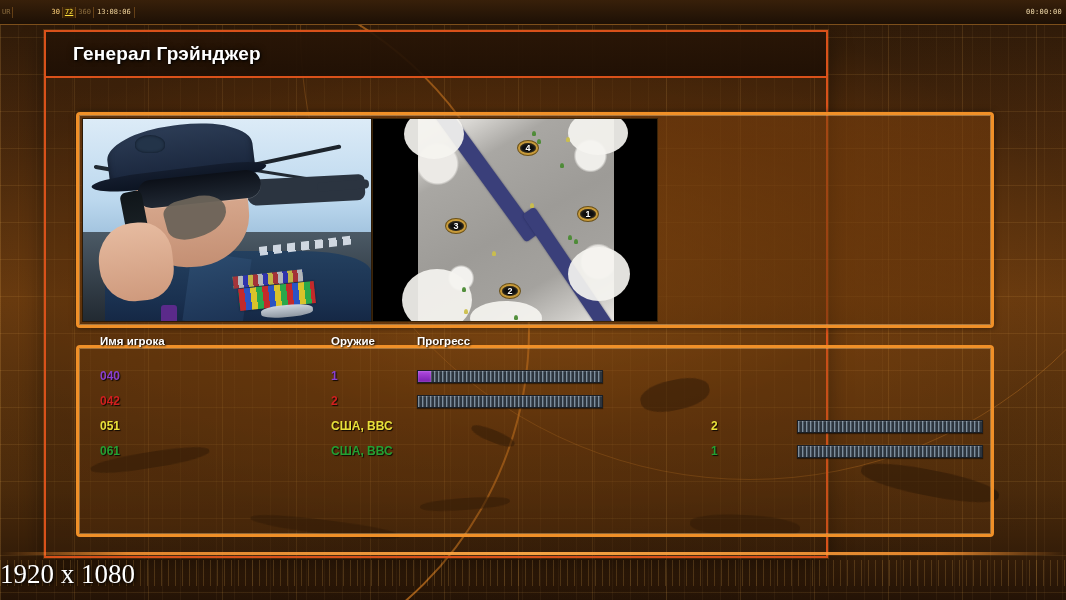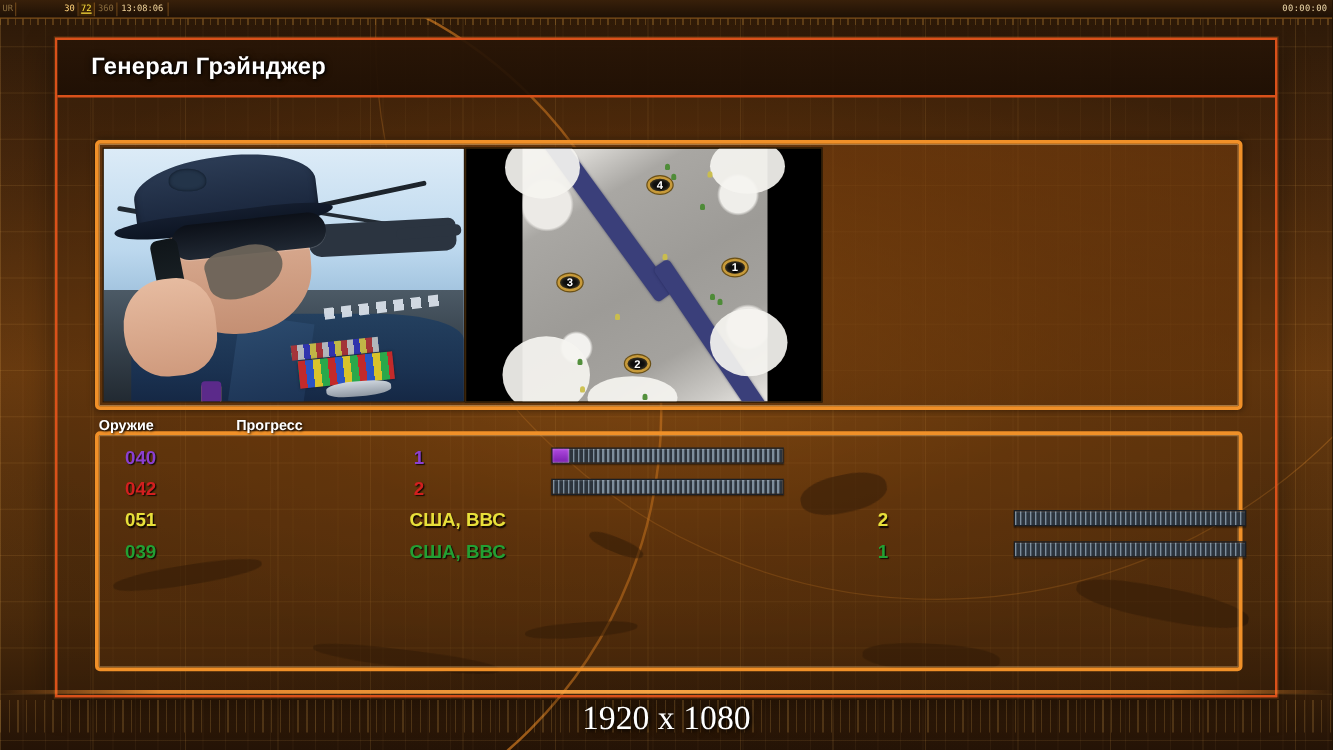--- a/index.html
+++ b/index.html
@@ -57,21 +57,21 @@
   .blob {
     position: absolute;
     background: rgba(28,14,4,0.55);
     border-radius: 45%;
     filter: blur(0.6px);
     pointer-events: none;
   }
 
   
   .sysbar {
-    position: absolute; left:0; top:0; width: 1066px; height: 15px;
+    position: absolute; left:0; top:0; width: 1066px; height: 25px;
     background: linear-gradient(180deg,#38200a,#1d1005);
     border-bottom: 1px solid rgba(255,170,60,0.35);
     display: flex; align-items: center;
     font-family: "DejaVu Sans Mono", monospace;
     font-size: 7px; color: #d9b173;
     z-index: 40;
   }
   .sysbar .seg { padding: 0 2px; border-right: 1px solid rgba(255,170,60,0.28); height:11px; line-height:11px; }
   .sysbar .s-fps { color:#ffd27a;margin-left:36px; }
   .sysbar .s-hi { color:#ffe23c; background:#3a2206;text-decoration:underline; }
@@ -84,21 +84,21 @@
     background: repeating-linear-gradient(to right,
       rgba(255,180,70,0.40) 0 1px, transparent 1px 6px);
     opacity: .55;
     z-index: 39; pointer-events: none;
   }
 
   
   #dialog {
     position: absolute;
     left: 44px; top: 30px;
-    width: 978px; height: 528px;
+    width: 784px; height: 528px;
     border: 2px solid #d9511a;
     background: rgba(60,32,8,0.22);
     z-index: 20;
     box-shadow: 0 0 0 1px rgba(255,150,50,0.18), 0 6px 22px rgba(0,0,0,0.45);
   }
 
   
   .titlebar {
     position: absolute; left: 0; top: 0;
     width: 100%; height: 46px;
@@ -258,26 +258,26 @@
   }
   .thead {
     position: absolute; left: 0; top: -19px; width: 100%;
     display: flex; align-items: flex-end; height: 18px;
     font-size: 11.5px; font-weight: bold; color: #ffffff;
     text-shadow: 1px 1px 2px rgba(0,0,0,0.95);
   }
   .c-name { width: 252px; padding-left: 21px; }
   .c-army { width: 380px; }
   .c-team { width: 86px; }
-  .c-prog { width: 180px; margin-left: 24px; }
+  .c-prog { width: 180px; }
 
   .trow {
-    display: flex; align-items: flex-start;
+    display: flex; align-items: flex-end;
     height: 25px;
-    font-size: 15px; font-weight: bold;
+    font-size: 12px; font-weight: bold;
     text-shadow: 1px 1px 1px rgba(0,0,0,0.85);
   }
   .trow .c-team { text-align: left; }
   .progbar {
     position: relative;
     width: 186px; height: 13px;
     background:
       repeating-linear-gradient(to right,
         #7e8e9c 0 1px, #4a5561 1px 2px, #2c343d 2px 4px);
     border: 1px solid #1a1f26;
@@ -286,21 +286,20 @@
   .progfill {
     position: absolute; left: 0; top: 0; height: 100%;
     background: linear-gradient(180deg,#b04ae0,#7a1fb0);
     box-shadow: inset 0 0 2px rgba(255,255,255,.4);
   }
 
   
   .resline {
     position: absolute;
     left: 0; bottom: 10px; width: 1066px;
-    text-align: center;
     font-family: "Liberation Serif", serif;
     font-size: 27px;
     color: #ffffff;
     text-shadow: 1px 1px 3px rgba(0,0,0,0.95), 0 0 8px rgba(0,0,0,0.7);
     z-index: 30;
   }
   .botrule {
     position: absolute; left: 0; bottom: 45px; width: 1066px; height: 3px;
     background: linear-gradient(90deg, rgba(255,140,40,0) 0%, rgba(255,150,50,.85) 12%, rgba(255,170,70,.95) 50%, rgba(255,150,50,.85) 88%, rgba(255,140,40,0) 100%);
     z-index: 25;
@@ -410,20 +409,21 @@
           <div class="startpos" style="left:100px;top:22px;">
             <span>4</span>
           </div>
         </div>
       </div>
     </div>
 
     <div class="tablepanel">
 
       <div class="thead">
+        <div class="c-name">Имя игрока</div>
         <div class="c-team">Оружие</div>
         <div class="c-prog">Прогресс</div>
       </div>
 
       <div style="padding-top:10px;">
 
         <div class="trow" style="color: rgb(138, 63, 208);">
           <div class="c-name">040</div>
           <div class="c-team">1</div>
           <div class="c-prog">
@@ -448,21 +448,21 @@
           <div class="c-army">США, ВВС</div>
           <div class="c-team">2</div>
           <div class="c-prog">
             <div class="progbar">
               <div class="progfill" style="width: 0%;"></div>
             </div>
           </div>
         </div>
 
         <div class="trow" style="color: rgb(35, 160, 51);">
-          <div class="c-name">039</div>
+          <div class="c-name">061</div>
           <div class="c-army">США, ВВС</div>
           <div class="c-team">1</div>
           <div class="c-prog">
             <div class="progbar">
               <div class="progfill" style="width: 0%;"></div>
             </div>
           </div>
         </div>
 
       </div>

